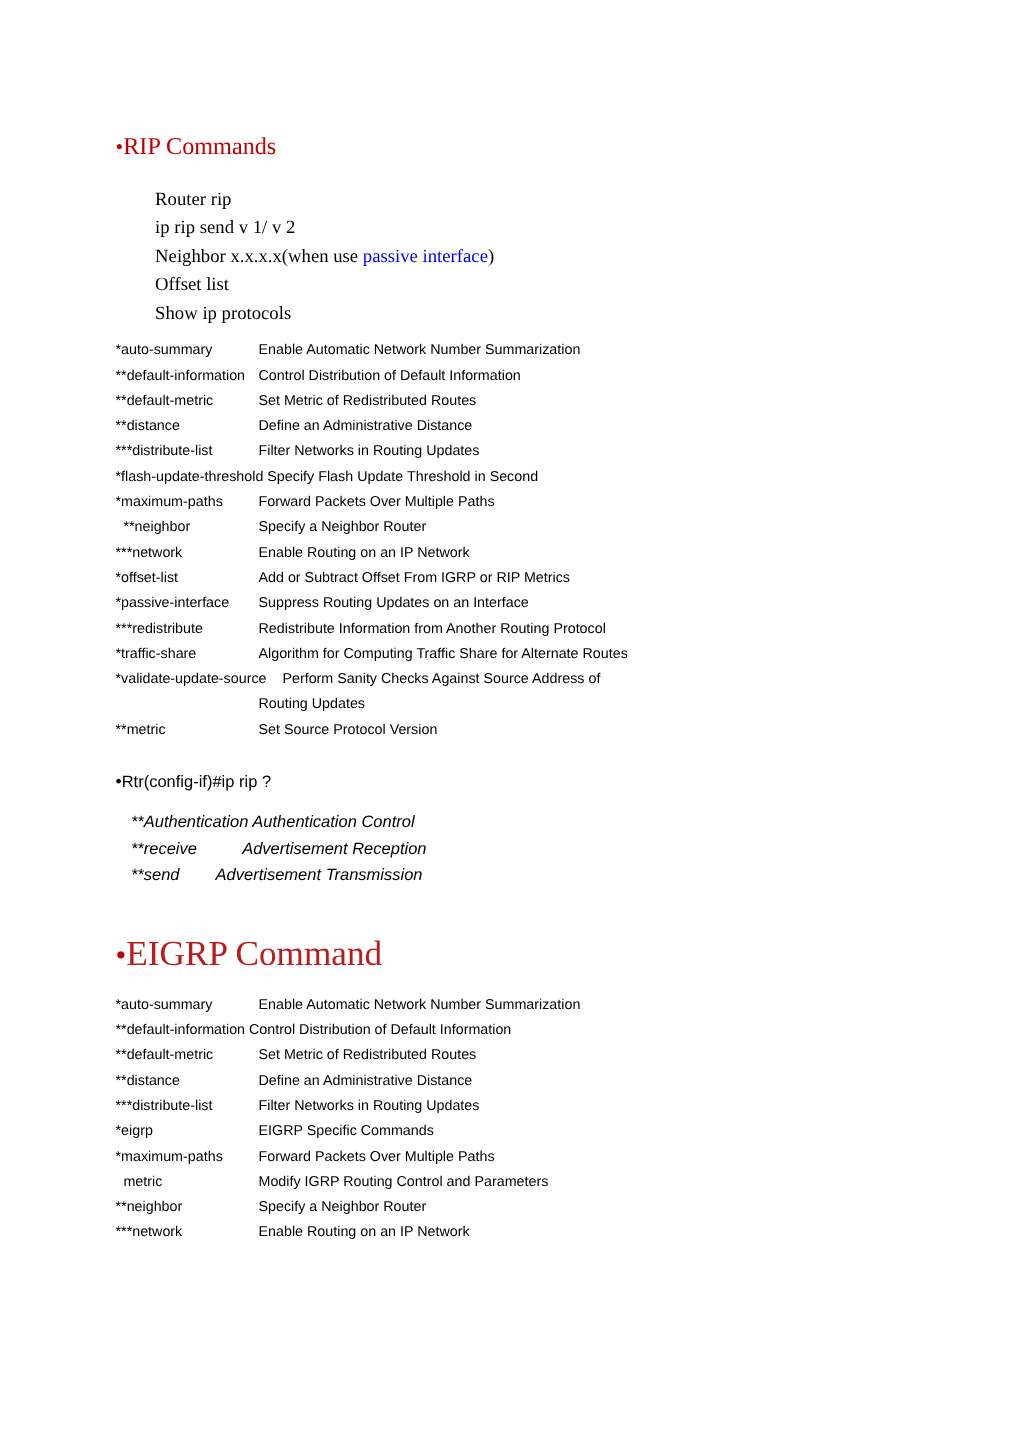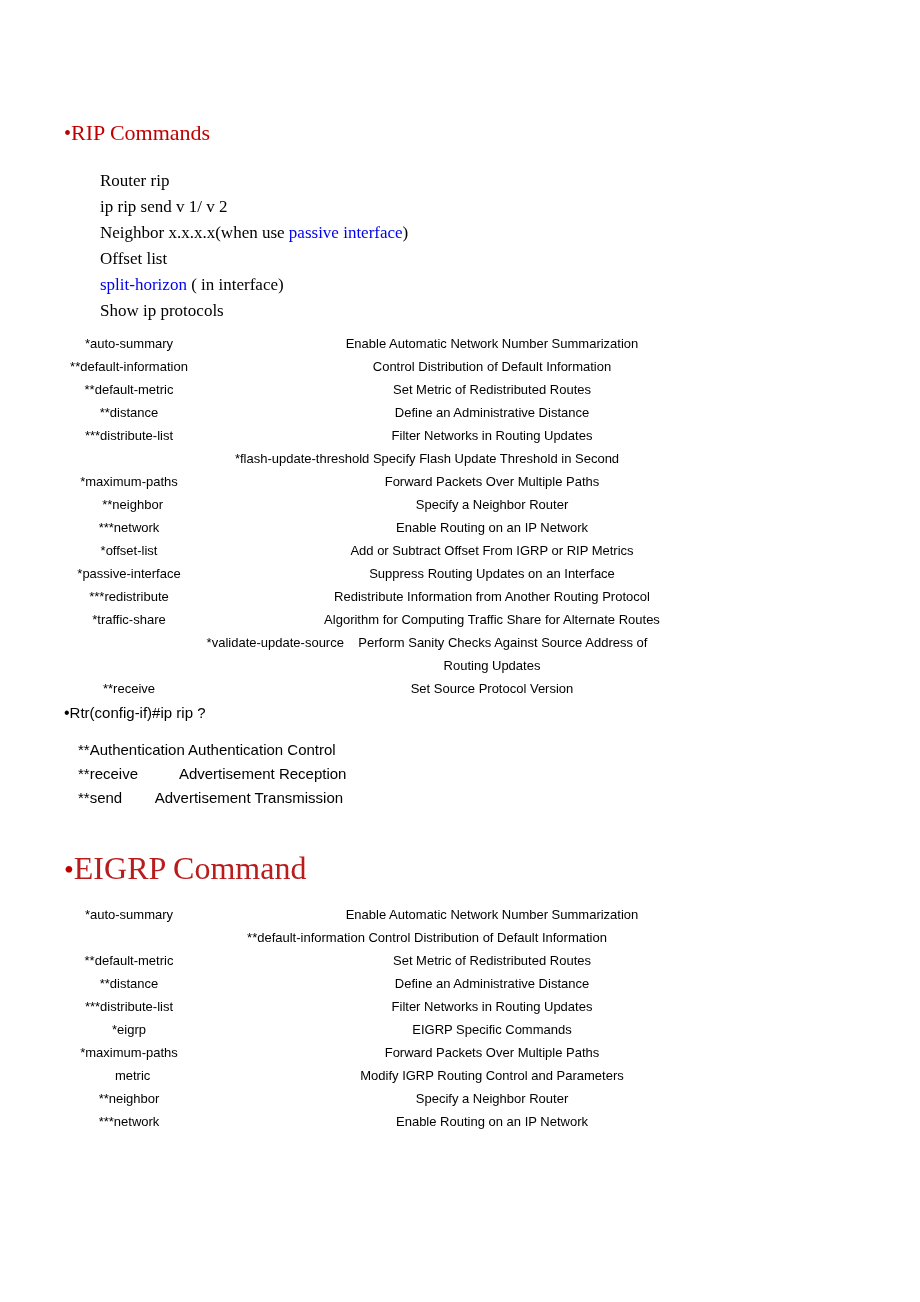--- a/index.html
+++ b/index.html
@@ -4,21 +4,21 @@
 <style>
   body {
     margin: 0;
     padding: 0;
     background: #fff;
     font-family: "Times New Roman", Times, serif;
     color: #000;
     width: 920px;
   }
   .page {
-    padding: 120px 130px 80px 64px;
+    padding: 120px 130px 80px 105px;
     box-sizing: border-box;
   }
   .heading1 {
     margin: 0 0 22px 0;
     font-size: 22px;
     font-weight: normal;
   }
   .heading1 .bullet { color: #c00000; font-size: 20px; }
   .heading1 .title  { color: #c00000; }
   .heading2 {
@@ -29,56 +29,54 @@
   .heading2 .bullet { color: #c00000; font-size: 28px; }
   .heading2 .title  { color: #b91c1c; }
   .intro-block { margin-left: 36px; font-size: 17px; line-height: 26px; }
   .intro-line { white-space: pre-wrap; }
   .link { color: #0000ee; }
   .cmd-table {
     margin-top: 8px;
     font-family: Arial, Helvetica, sans-serif;
     font-size: 13px;
     line-height: 23px;
-    text-align: center;
   }
   .cmd-row { display: flex; }
   .cmd-name { width: 130px; flex: 0 0 130px; white-space: pre; }
   .cmd-desc { flex: 1; }
   .cmd-single { white-space: pre; }
   .sub-bullet {
-    margin-top: 4px;
+    margin-top: 28px;
     font-family: Arial, Helvetica, sans-serif;
     font-size: 15px;
   }
   .sub-bullet .dot { font-size: 16px; }
   .iprip-table {
     margin-top: 16px;
     margin-left: 14px;
     font-family: Arial, Helvetica, sans-serif;
     font-size: 15px;
     line-height: 24px;
   }
-  .iprip-row { white-space: pre; }
+  .iprip-row { white-space: pre; font-style: italic; }
 </style>
 </head>
 <body>
 
 <div class="page">
 
   <h2 class="heading1">
     <span class="bullet">•</span><span class="title">RIP Commands</span>
   </h2>
 
   <div class="intro-block" id="rip-intro">
       <div class="intro-line"><span>Router rip</span></div>
       <div class="intro-line"><span>ip rip send v 1/ v 2</span></div>
       <div class="intro-line"><span>Neighbor x.x.x.x(when use </span><span class="link">passive interface</span><span>)</span></div>
       <div class="intro-line"><span>Offset list</span></div>
-      <div class="intro-line"><span class="link">split-horizon</span><span> ( in interface)</span></div>
       <div class="intro-line"><span>Show ip protocols</span></div>
     </div>
 
   <div class="cmd-table" id="rip-cmds">
       <div class="cmd-row">
         <div class="cmd-name">*auto-summary</div>
         <div class="cmd-desc">Enable Automatic Network Number Summarization</div>
       </div>
       <div class="cmd-row">
         <div class="cmd-name">**default-information</div>
@@ -124,21 +122,21 @@
       <div class="cmd-row">
         <div class="cmd-name">*traffic-share</div>
         <div class="cmd-desc">Algorithm for Computing Traffic Share for Alternate Routes</div>
       </div>
       <div class="cmd-single">*validate-update-source    Perform Sanity Checks Against Source Address of</div>
       <div class="cmd-row">
         <div class="cmd-name"></div>
         <div class="cmd-desc">Routing Updates</div>
       </div>
       <div class="cmd-row">
-        <div class="cmd-name">**receive</div>
+        <div class="cmd-name">**metric</div>
         <div class="cmd-desc">Set Source Protocol Version</div>
       </div>
     </div>
 
   <div class="sub-bullet">
     <span class="dot">•</span><span>Rtr(config-if)#ip rip ?</span>
   </div>
 
   <div class="iprip-table" id="iprip-rows">
       <div class="iprip-row">**Authentication Authentication Control</div>

